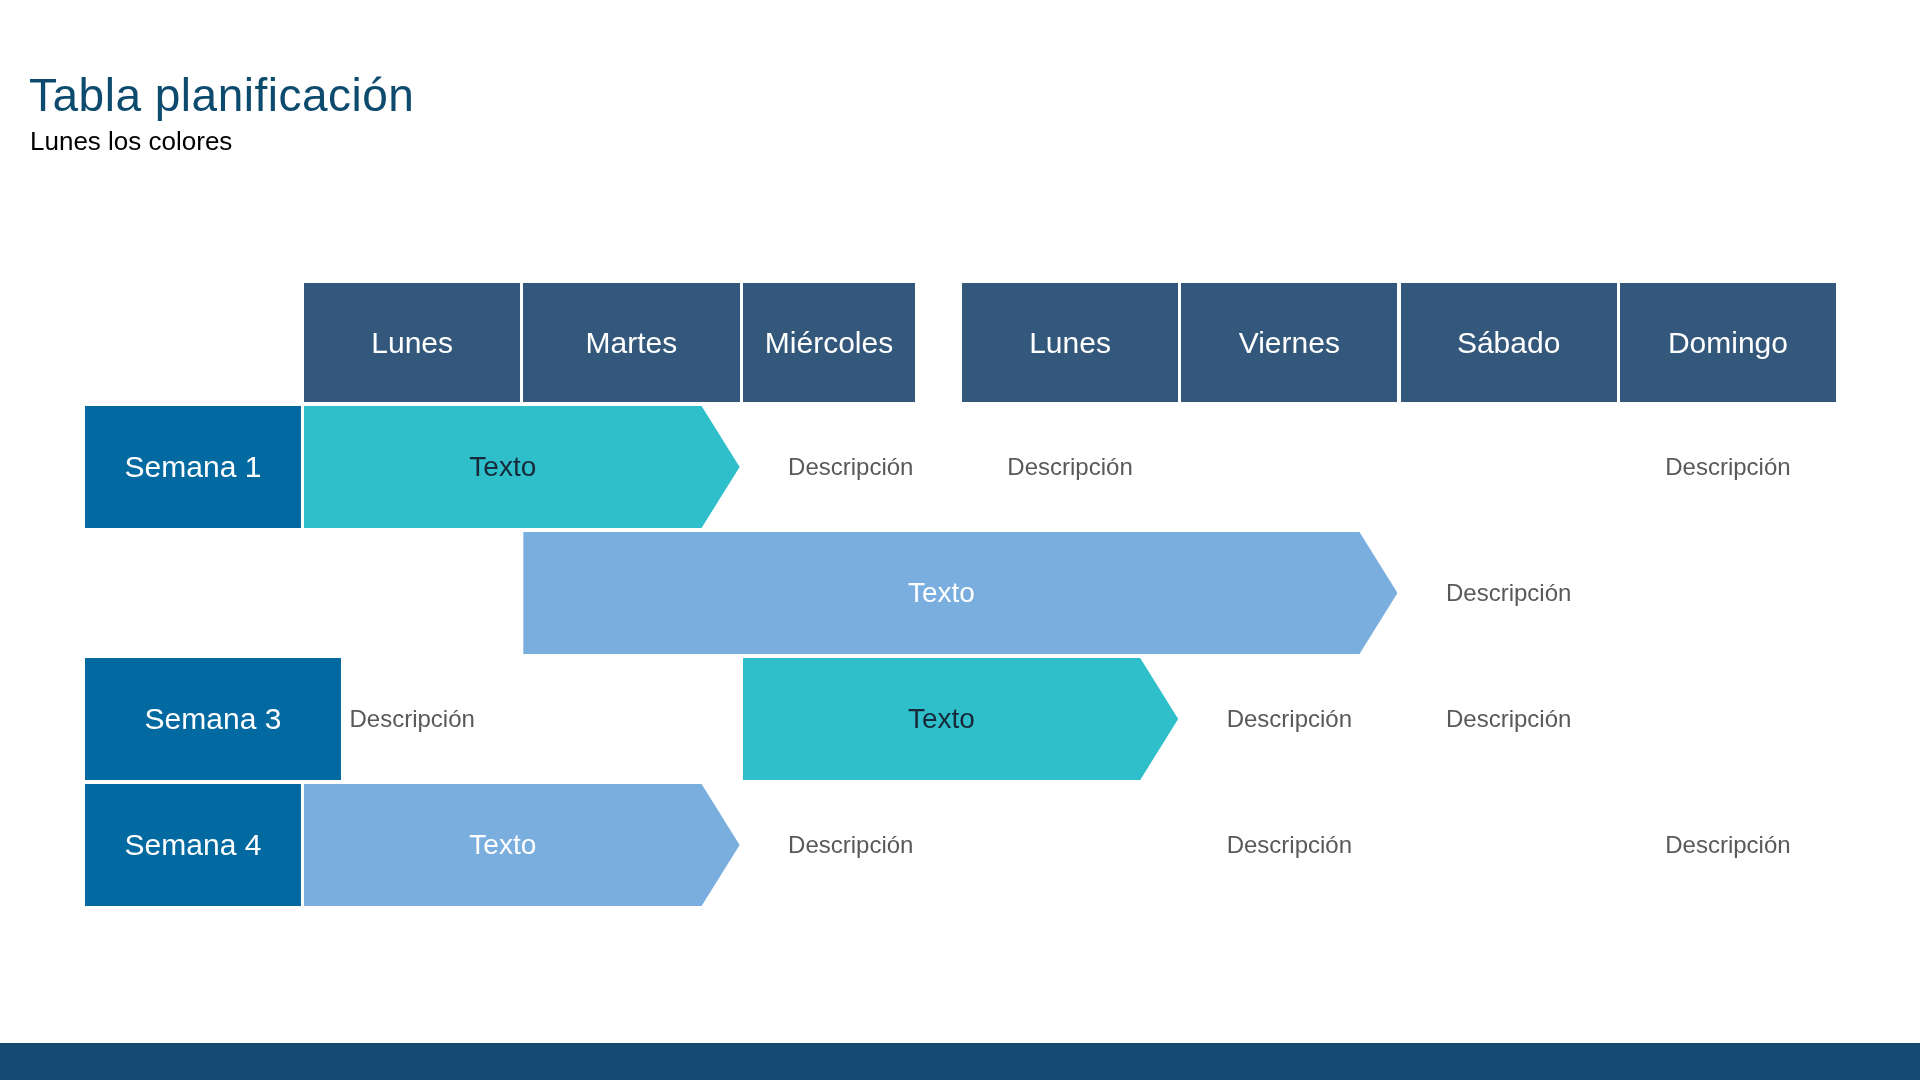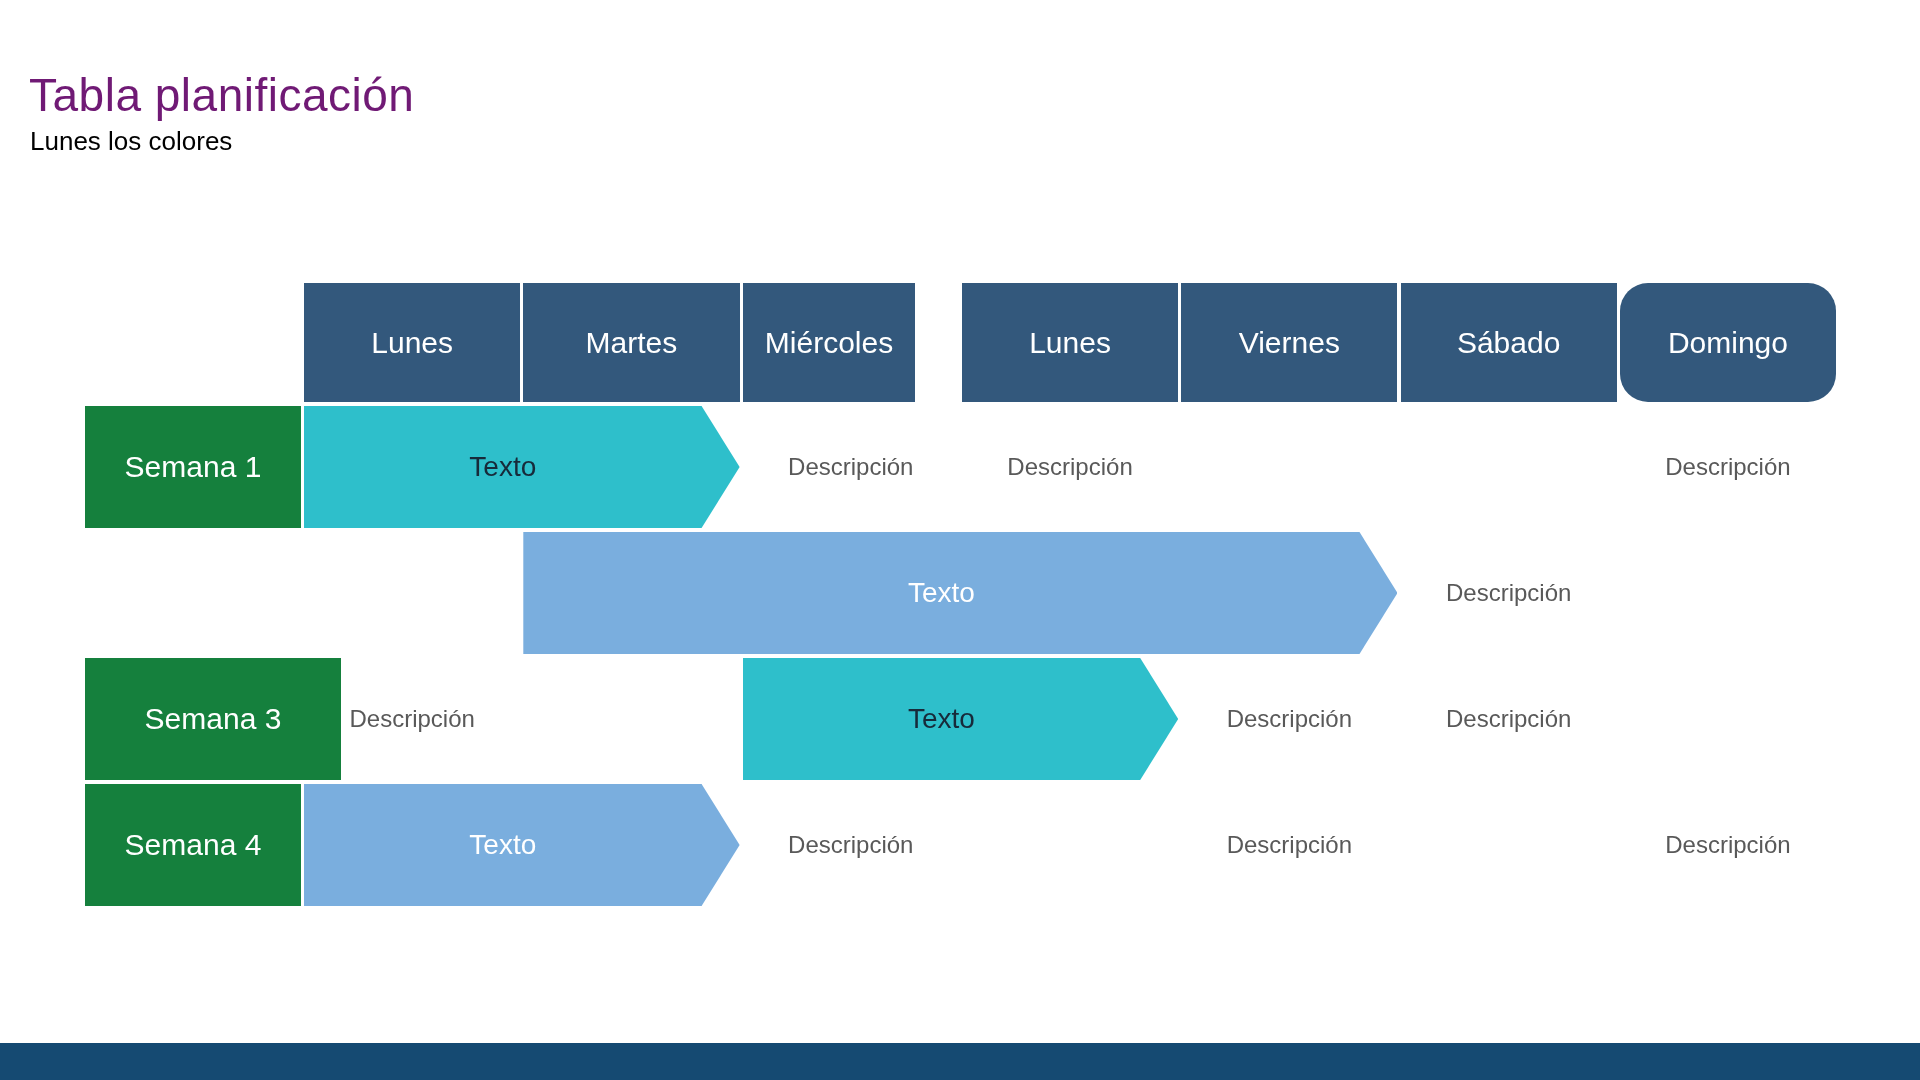--- a/index.html
+++ b/index.html
@@ -9,37 +9,37 @@
     height: 1080px;
     background: #ffffff;
     overflow: hidden;
     font-family: "Liberation Sans", sans-serif;
   }
   .abs { position: absolute; box-sizing: border-box; }
   .slide-title {
     left: 29px; top: 70px;
     font-size: 46px;
     line-height: 1.1;
-    color: #701a75;
+    color: #0c4a6e;
     letter-spacing: 0.5px;
   }
   .slide-subtitle {
     left: 30px; top: 127px;
     font-size: 26px;
     line-height: 1.15;
     color: #000000;
   }
   .head-cell {
     background: #33587c;
     color: #ffffff;
     font-size: 30px;
     display: flex; align-items: center; justify-content: center;
   }
   .week-cell {
-    background: #15803d;
+    background: #0369a1;
     color: #ffffff;
     font-size: 30px;
     display: flex; align-items: center; justify-content: center; text-align: center;
   }
   .desc-cell {
     color: #595959;
     font-size: 24px;
     display: flex; align-items: center; justify-content: center;
   }
   .bar {
@@ -65,21 +65,21 @@
   <div class="abs slide-title">Tabla planificación</div>
   <div class="abs slide-subtitle">Lunes los colores</div>
 
   <div class="abs" id="planning-table" style="left:0; top:0; width:1920px; height:1080px;">
       <div class="abs head-cell" style="left: 304px; top: 283px; width: 216.3px; height: 119px;">Lunes</div>
       <div class="abs head-cell" style="left: 523.3px; top: 283px; width: 216.3px; height: 119px;">Martes</div>
       <div class="abs head-cell" style="left: 743px; top: 283px; width: 172px; height: 119px;">Miércoles</div>
       <div class="abs head-cell" style="left: 961.9px; top: 283px; width: 216.3px; height: 119px;">Lunes</div>
       <div class="abs head-cell" style="left: 1400.5px; top: 283px; width: 216.3px; height: 119px;">Sábado</div>
       <div class="abs head-cell" style="left: 1181.2px; top: 283px; width: 216.3px; height: 119px;">Viernes</div>
-      <div class="abs head-cell" style="left: 1619.8px; top: 283px; width: 216.3px; height: 119px; border-radius: 28px;">Domingo</div>
+      <div class="abs head-cell" style="left: 1619.8px; top: 283px; width: 216.3px; height: 119px;">Domingo</div>
       <div class="abs week-cell" style="left: 85px; top: 406px; width: 216px; height: 122px;">Semana 1</div>
       <div class="abs week-cell" style="left: 85px; top: 658px; width: 256px; height: 122px;">Semana 3</div>
       <div class="abs week-cell" style="left: 85px; top: 784px; width: 216px; height: 122px;">Semana 4</div>
       <div class="abs desc-cell" style="left: 742.6px; top: 406px; width: 216.3px; height: 122px;">Descripción</div>
       <div class="abs desc-cell" style="left: 961.9px; top: 406px; width: 216.3px; height: 122px;">Descripción</div>
       <div class="abs desc-cell" style="left: 1619.8px; top: 406px; width: 216.3px; height: 122px;">Descripción</div>
       <div class="abs desc-cell" style="left: 1400.5px; top: 532px; width: 216.3px; height: 122px;">Descripción</div>
       <div class="abs desc-cell" style="left: 304px; top: 658px; width: 216.3px; height: 122px;">Descripción</div>
       <div class="abs desc-cell" style="left: 1181.2px; top: 658px; width: 216.3px; height: 122px;">Descripción</div>
       <div class="abs desc-cell" style="left: 1400.5px; top: 658px; width: 216.3px; height: 122px;">Descripción</div>

